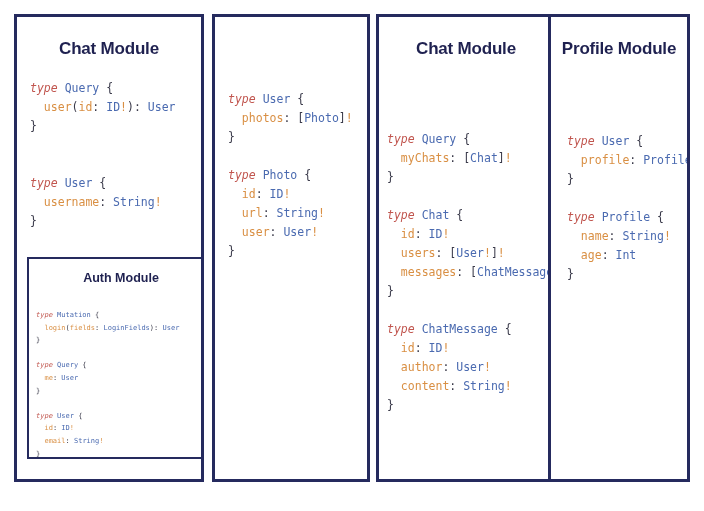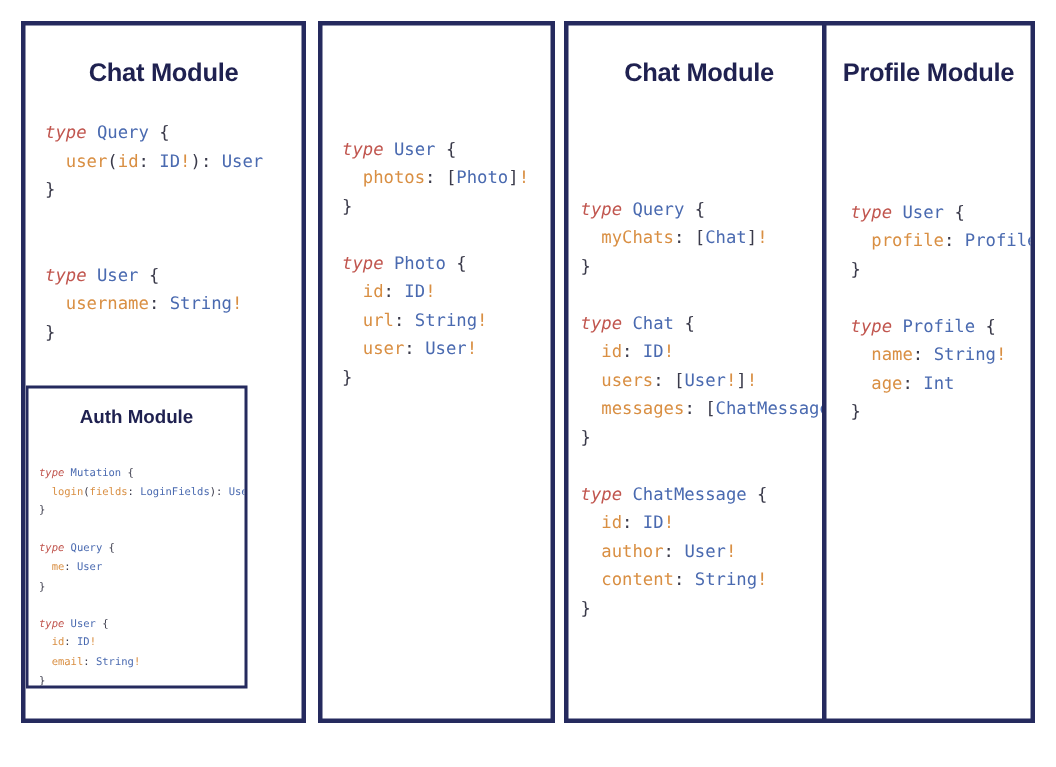--- a/index.html
+++ b/index.html
@@ -66,23 +66,23 @@
   
   .kw   { color: #c1564f; font-style: italic; }
   .tn   { color: #4a6ab0; }
   .fld  { color: #d98f43; }
   .pn   { color: #3a3a4a; }
   .bang { color: #d98f43; }
 
   
   .nested {
     position: absolute;
-    left: 0;
+    left: 10px;
     top: 240px;
-    width: 148px;
+    width: 188px;
     height: 202px;
     border: 2px solid #252a5e;
     background: #ffffff;
     box-sizing: border-box;
     overflow: hidden;
   }
   .nested-title {
     text-align: center;
     font-weight: bold;
     font-size: 12.5px;

